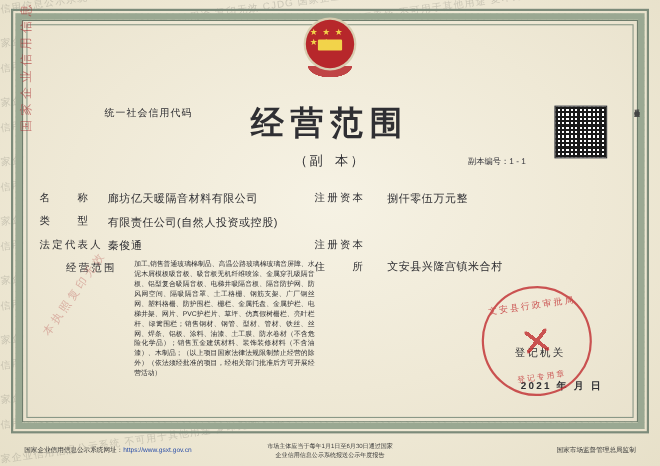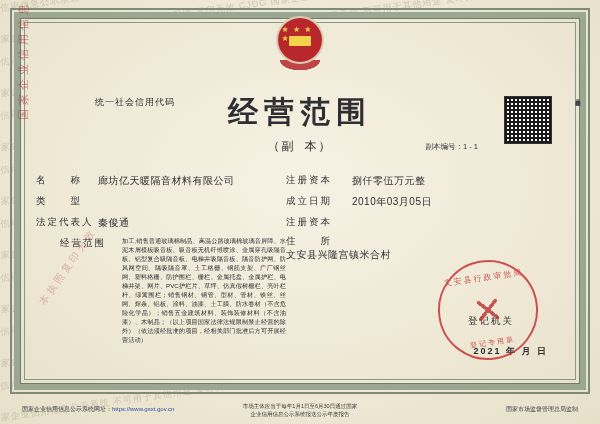--- a/index.html
+++ b/index.html
@@ -120,21 +120,21 @@
     width:62px;font-size:9.5px;color:#2f2f33;letter-spacing:2px;flex:none;
   }
   .k.wide{width:66px;}
   .v{font-size:10px;color:#2f2f33;letter-spacing:.5px;}
   .v.big{font-size:10px;}
   .scope-wrap{display:flex;align-items:flex-start;}
   .scope-k{width:62px;font-size:9.5px;color:#2f2f33;letter-spacing:2px;flex:none;padding-left:24px;}
   .scope-v{
     width:300px;font-size:6.2px;line-height:1.45;color:#2f2f33;text-align:justify;
   }
-  .addr-row{display:flex;align-items:flex-start;margin-top:-2px;flex-direction:column;}
+  .addr-row{display:flex;align-items:center;margin-top:-2px;}
 
   
   .reg-org{
     position:absolute;right:86px;bottom:96px;
     font-size:9.5px;letter-spacing:2px;color:#2f2f33;
   }
   .date-line{
     position:absolute;right:52px;bottom:66px;
     font-size:9px;color:#2f2f33;letter-spacing:2px;font-weight:bold;
   }
@@ -237,24 +237,21 @@
       </div>
       <div class="rcol">
         <div class="k wide">注册资本</div>
         <div class="v">捌仟零伍万元整</div>
       </div>
     </div>
 
     <div class="row">
       <div class="lcol">
         <div class="k">类　　型</div>
-      </div>
-      <div class="rcol">
-        <div class="k wide">成立日期</div>
-        <div class="v">2010年03月05日</div>
+        <div class="v">有限责任公司(自然人投资或控股)</div>
       </div>
     </div>
 
     <div class="row">
       <div class="lcol">
         <div class="k">法定代表人</div>
         <div class="v">秦俊通</div>
       </div>
       <div class="rcol">
         <div class="k wide">注册资本</div>

